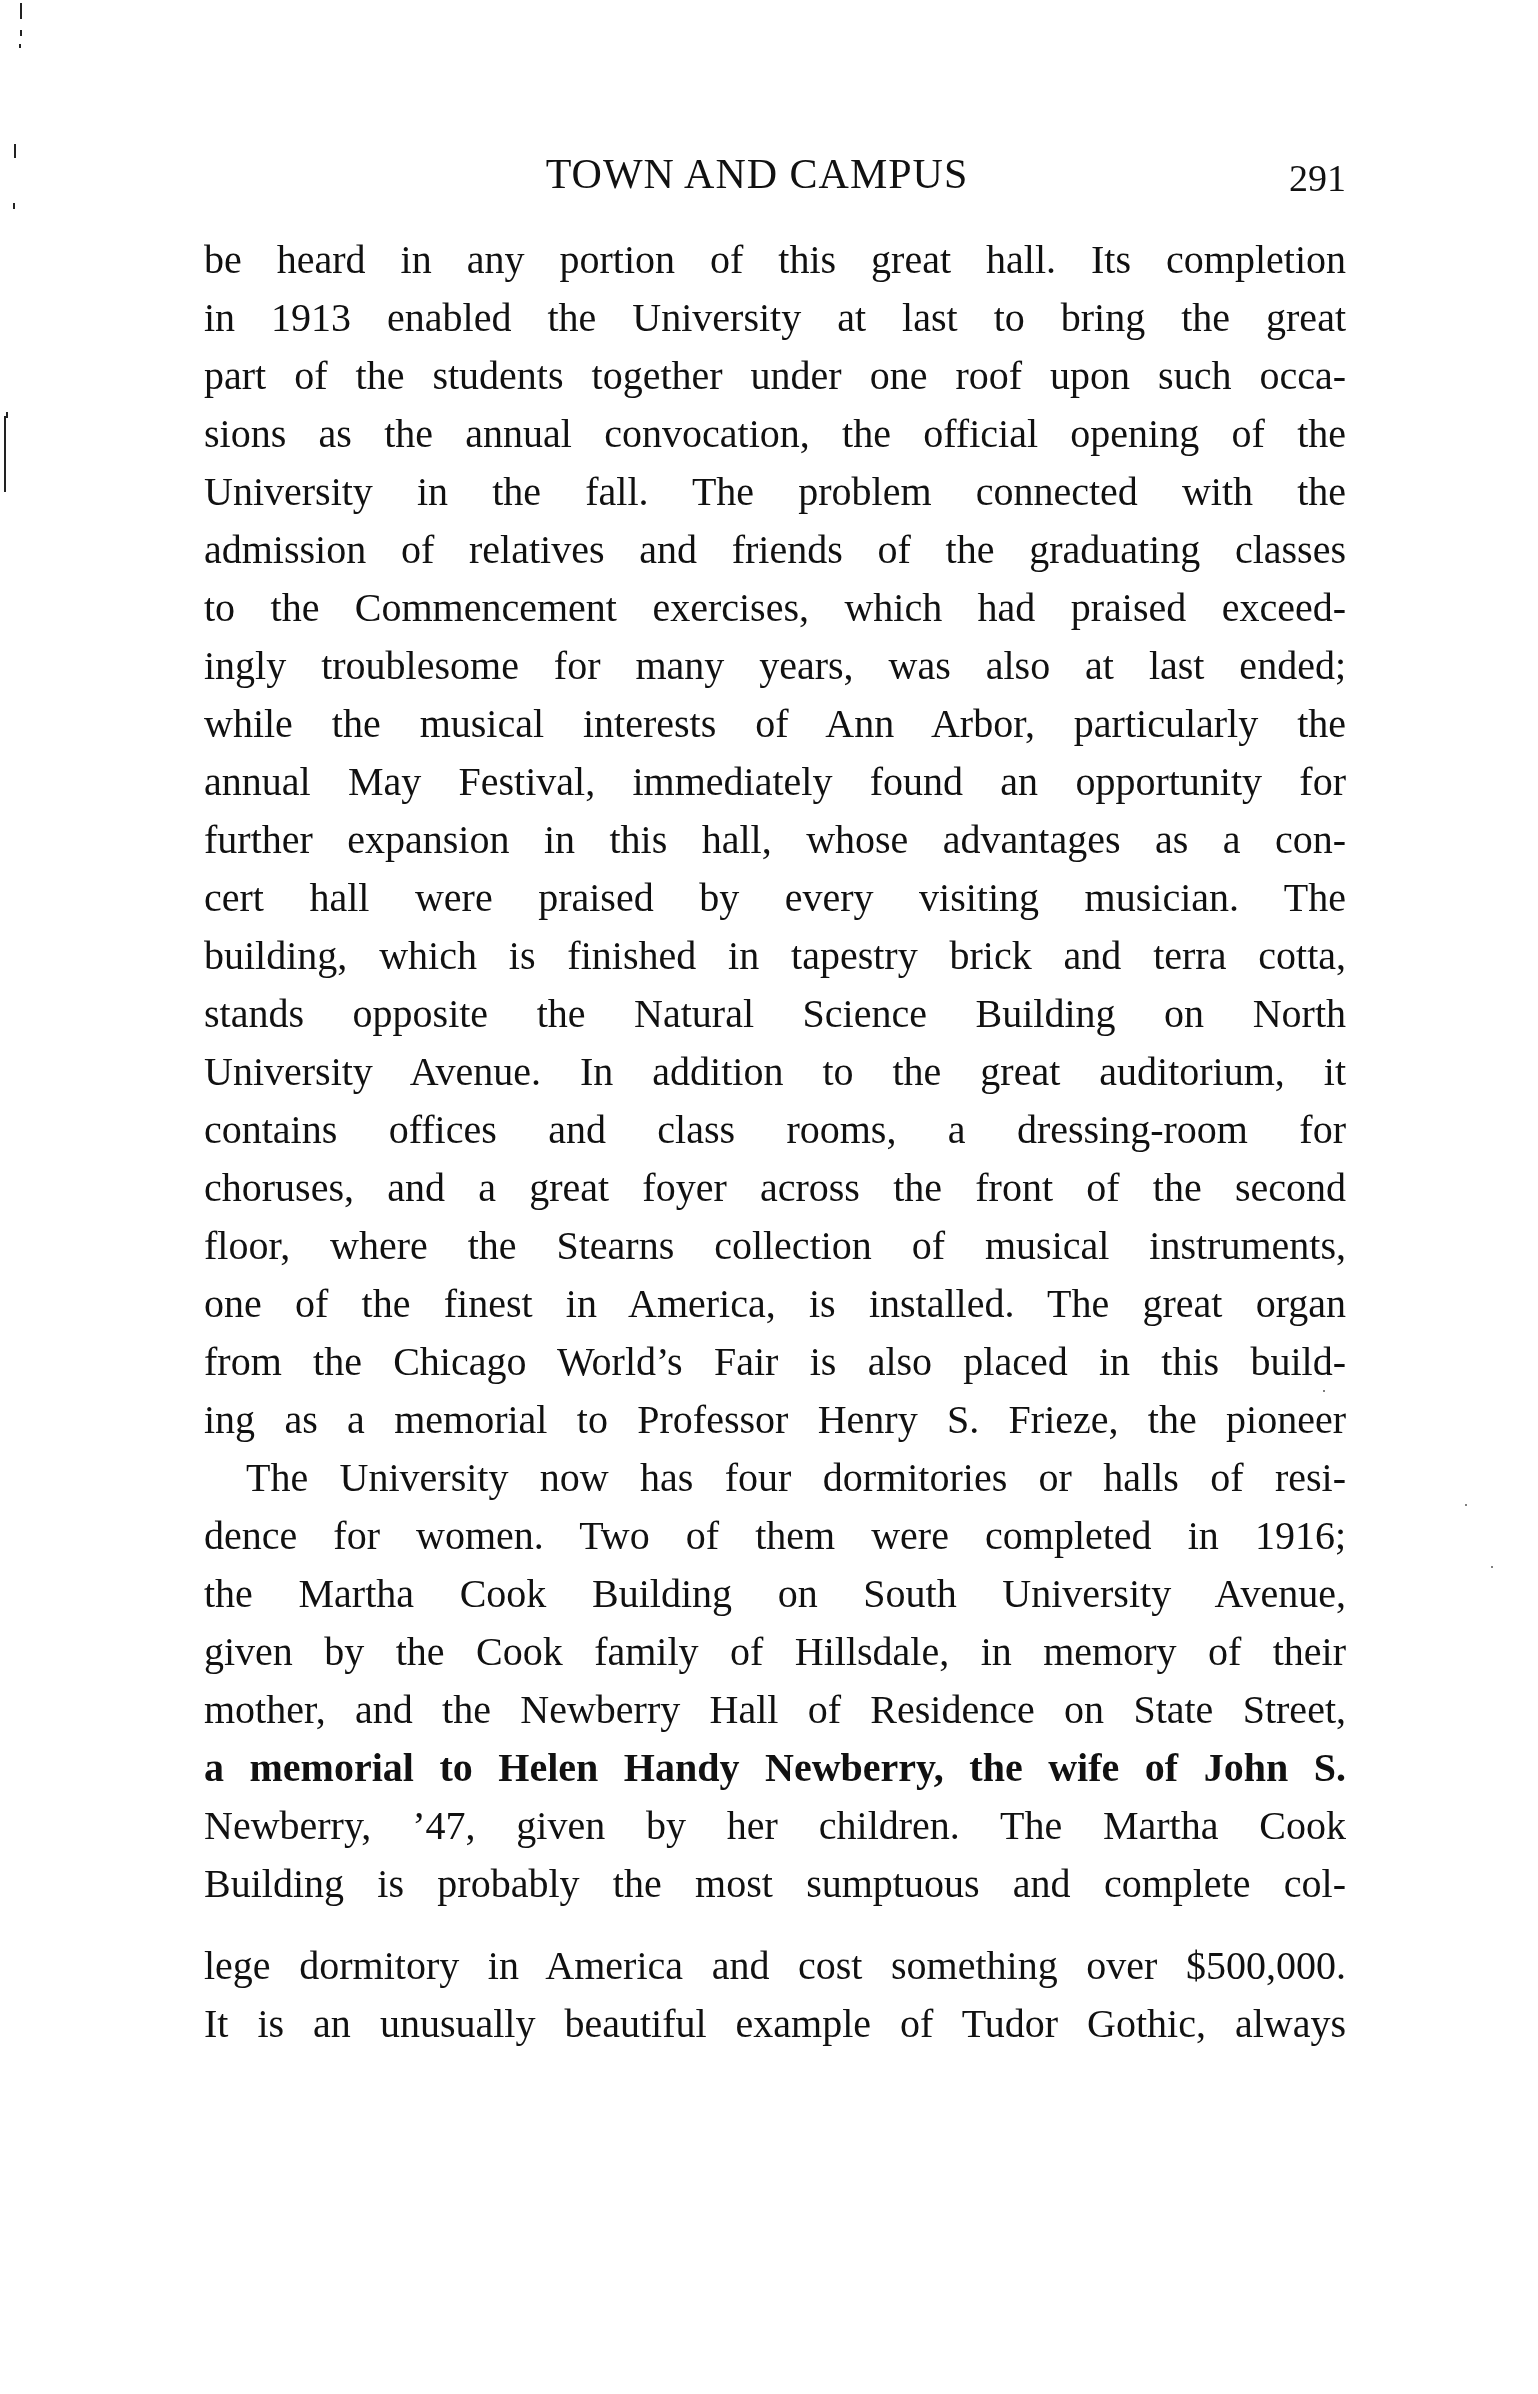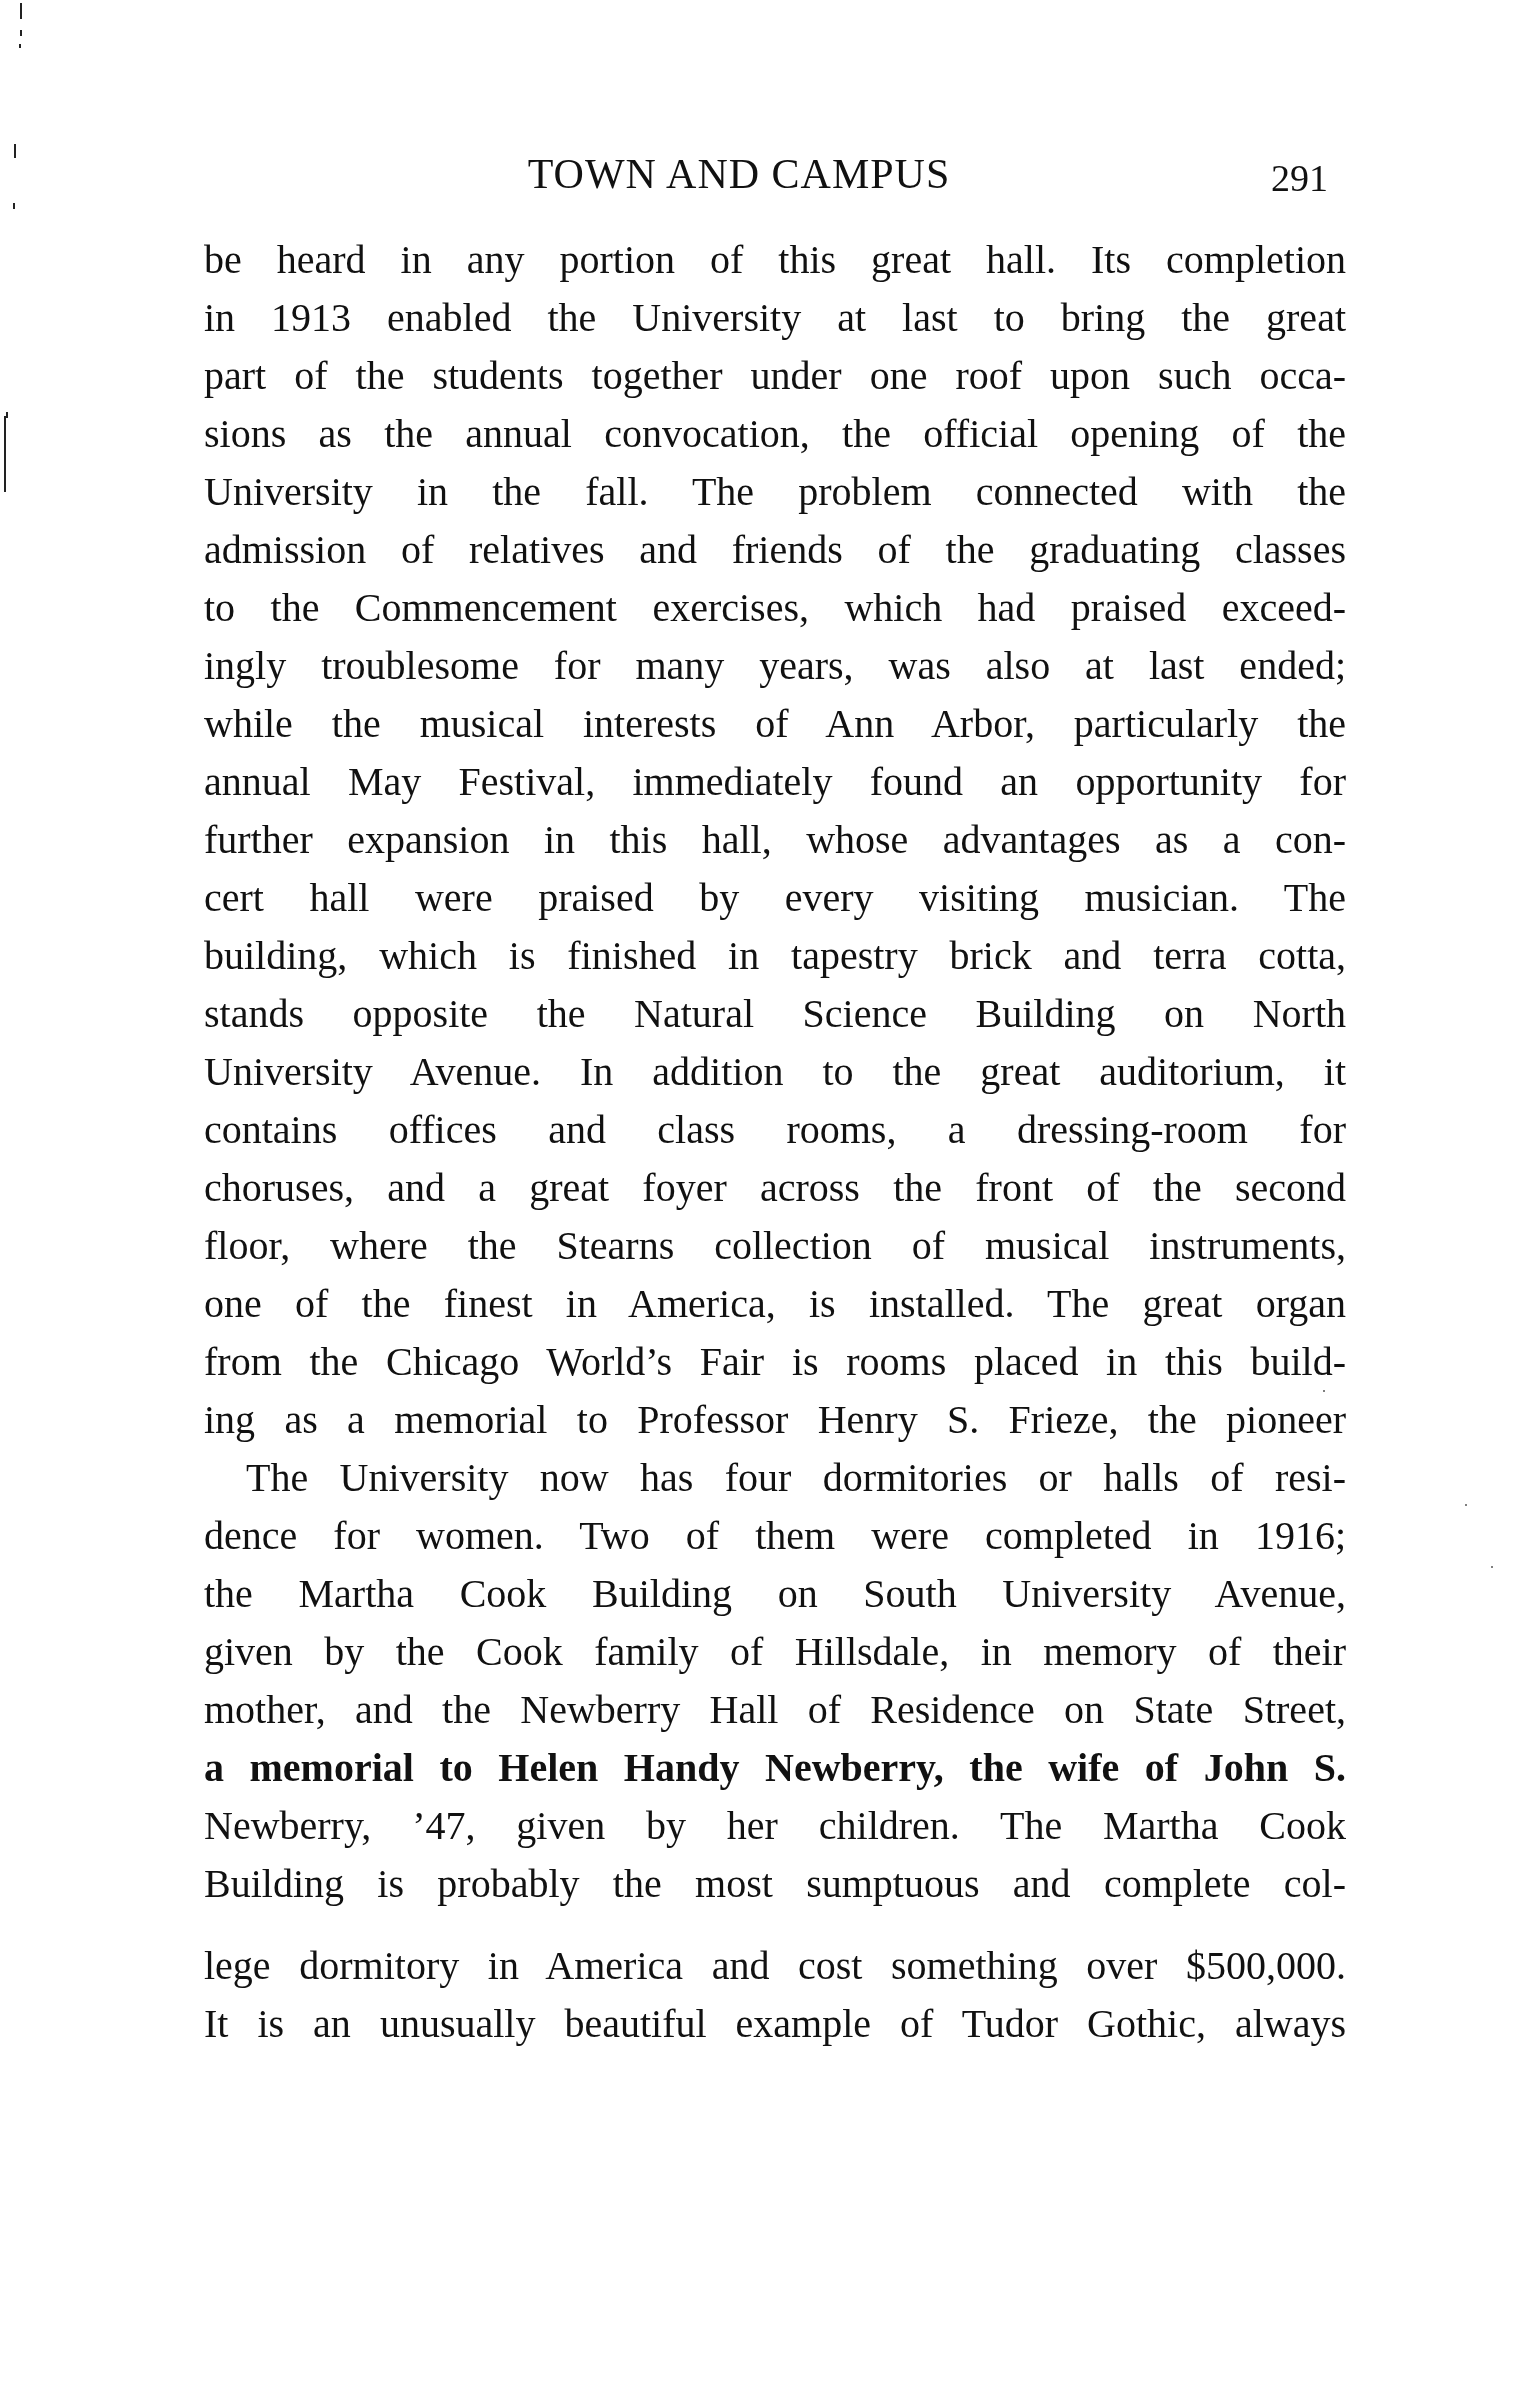--- a/index.html
+++ b/index.html
@@ -17,21 +17,21 @@
   }
   .page {
     position: absolute;
     left: 0; top: 0;
     width: 1538px;
     height: 2395px;
     background: #ffffff;
   }
   .running-head {
     position: absolute;
-    left: 186px;
+    left: 204px;
     width: 1142px;
     top: 149px;
     height: 50px;
   }
   .running-title {
     position: absolute;
     left: 0; right: 0;
     text-align: center;
     font-size: 42px;
     letter-spacing: 1px;
@@ -121,21 +121,21 @@
       <span class="line" style="white-space: nowrap;">annual May Festival, immediately found an opportunity for</span>
       <span class="line" style="white-space: nowrap;">further expansion in this hall, whose advantages as a con-</span>
       <span class="line" style="white-space: nowrap;">cert hall were praised by every visiting musician.  The</span>
       <span class="line" style="white-space: nowrap;">building, which is finished in tapestry brick and terra cotta,</span>
       <span class="line" style="white-space: nowrap;">stands opposite the Natural Science Building on North</span>
       <span class="line" style="white-space: nowrap;">University Avenue.  In addition to the great auditorium, it</span>
       <span class="line" style="white-space: nowrap;">contains offices and class rooms, a dressing-room for</span>
       <span class="line" style="white-space: nowrap;">choruses, and a great foyer across the front of the second</span>
       <span class="line" style="white-space: nowrap;">floor, where the Stearns collection of musical instruments,</span>
       <span class="line" style="white-space: nowrap;">one of the finest in America, is installed.  The great organ</span>
-      <span class="line" style="white-space: nowrap;">from the Chicago World’s Fair is rooms placed in this build-</span>
+      <span class="line" style="white-space: nowrap;">from the Chicago World’s Fair is also placed in this build-</span>
       <span class="line" style="white-space: nowrap;">ing as a memorial to Professor Henry S. Frieze, the pioneer</span>
     </div>
     <div class="paragraph">
       <span class="line indent" style="white-space: nowrap;">The University now has four dormitories or halls of resi-</span>
       <span class="line" style="white-space: nowrap;">dence for women.  Two of them were completed in 1916;</span>
       <span class="line" style="white-space: nowrap;">the Martha Cook Building on South University Avenue,</span>
       <span class="line" style="white-space: nowrap;">given by the Cook family of Hillsdale, in memory of their</span>
       <span class="line" style="white-space: nowrap;">mother, and the Newberry Hall of Residence on State Street,</span>
       <span class="line" style="white-space: nowrap; font-weight: bold;">a memorial to Helen Handy Newberry, the wife of John S.</span>
       <span class="line" style="white-space: nowrap;">Newberry, ’47, given by her children.  The Martha Cook</span>

